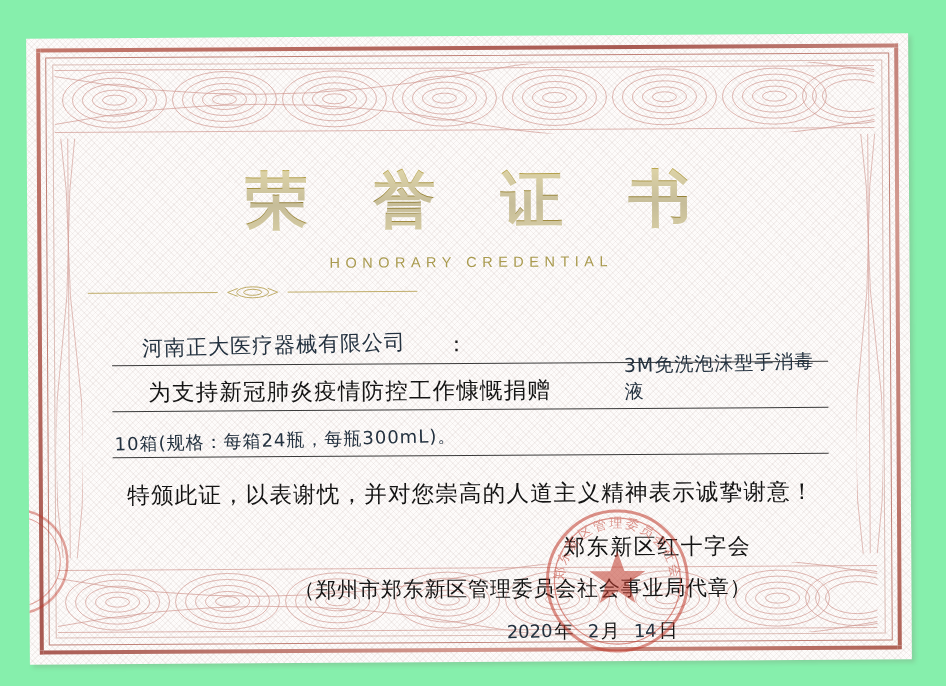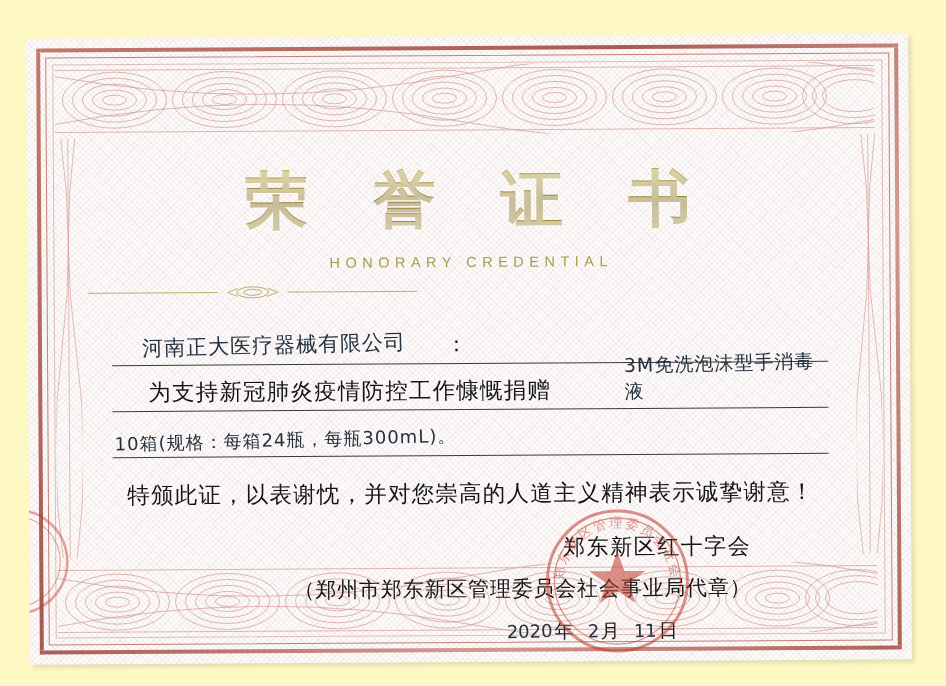--- a/index.html
+++ b/index.html
@@ -11,21 +11,21 @@
     width: 946px;
     height: 686px;
     font-family: "Liberation Sans", sans-serif;
     overflow: hidden;
   }
 
   #certificate {
     position: relative;
     width: 946px;
     height: 686px;
-    background: #fef9c3;
+    background: #86efac;
   }
 
   
   .paper {
     position: absolute;
     left: 28px;
     top: 36px;
     width: 882px;
     height: 626px;
     background:
@@ -451,21 +451,21 @@
         </div>
 
         <div class="closing">特颁此证，以表谢忱，并对您崇高的人道主义精神表示诚挚谢意！</div>
 
         <div class="signoff">
           <div class="org">郑东新区红十字会</div>
           <div class="dept">（郑州市郑东新区管理委员会社会事业局代章）</div>
         </div>
 
         <div class="date-row">
-          <span class="num">2020</span><span class="unit">年</span><span class="num">2</span><span class="unit">月</span><span class="num">11</span><span class="unit">日</span>
+          <span class="num">2020</span><span class="unit">年</span><span class="num">2</span><span class="unit">月</span><span class="num">14</span><span class="unit">日</span>
         </div>
 
       </div>
     </div>
 
     <svg class="seal" viewBox="0 0 152 152">
       <g fill="none" stroke="#c0392b" stroke-width="3">
         <circle cx="76" cy="76" r="70"></circle>
         <circle cx="76" cy="76" r="63" stroke-width="1.2"></circle>
       </g>

